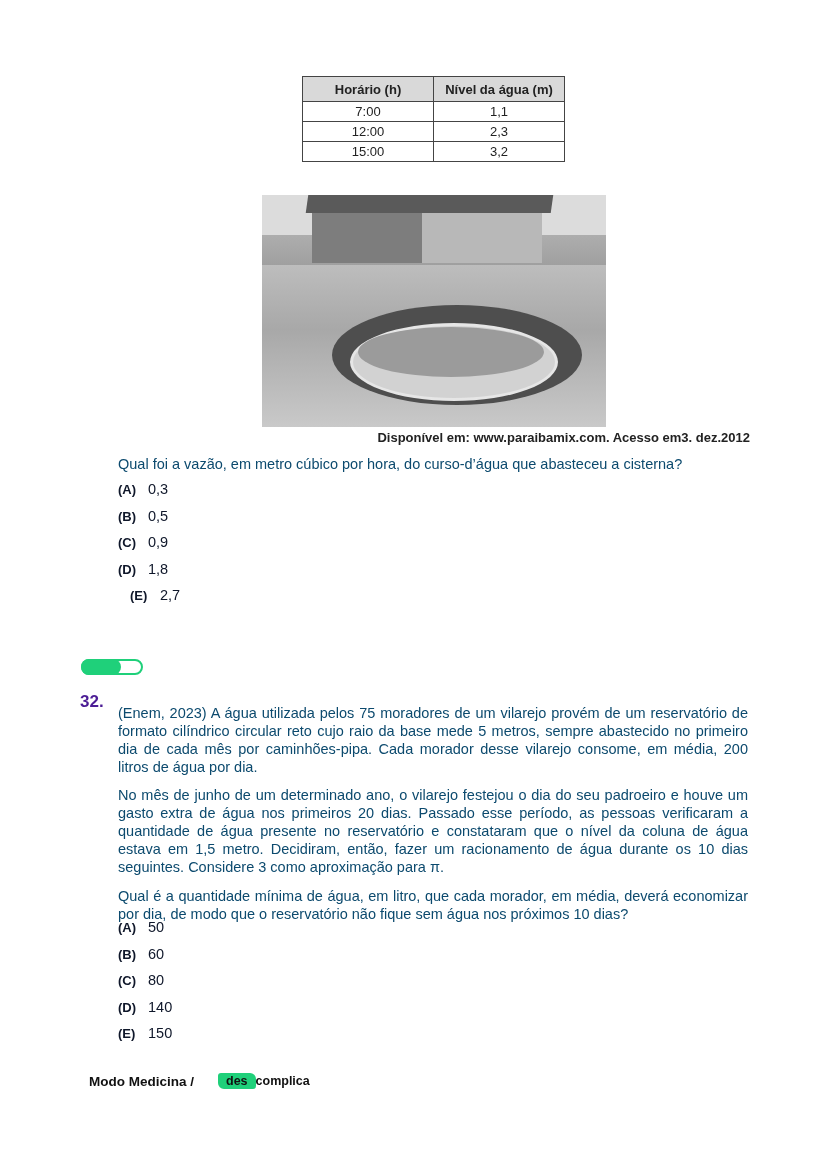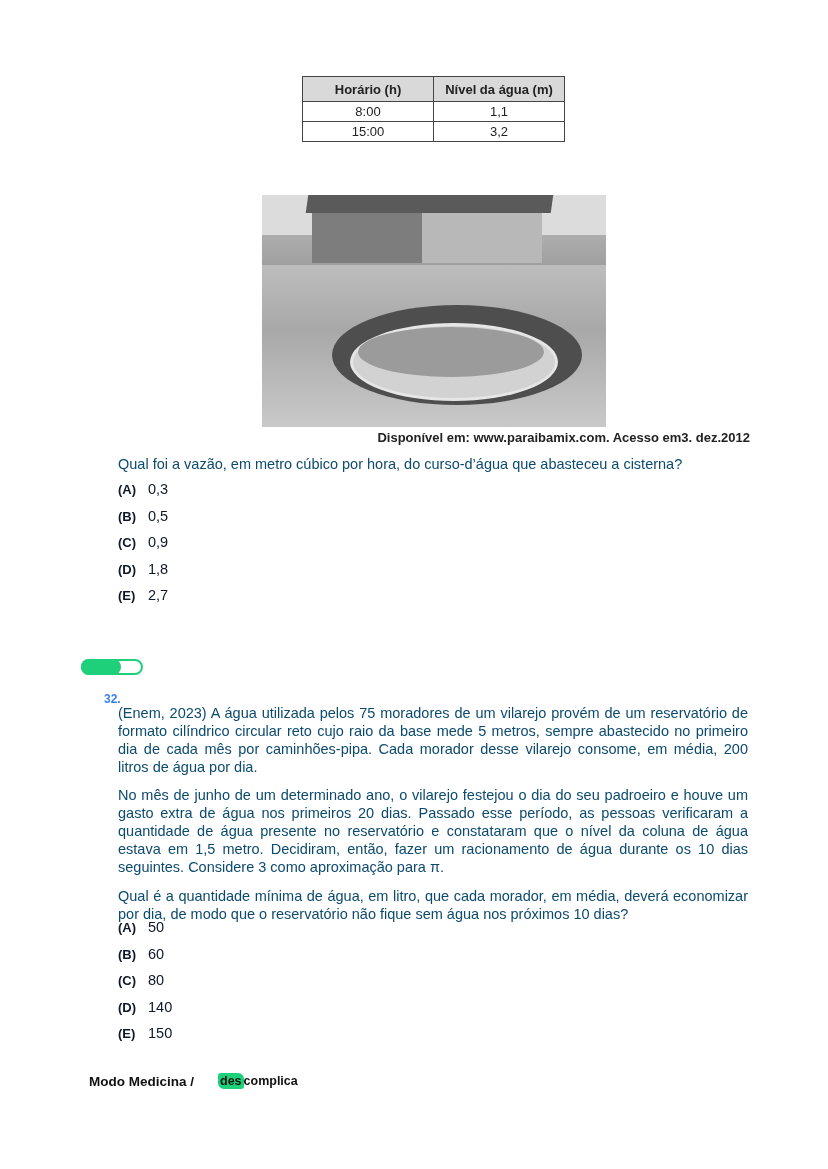--- a/index.html
+++ b/index.html
@@ -50,40 +50,44 @@
 
   
   .toggle {
     position: absolute; left: 81px; top: 659px; width: 62px; height: 16px;
     border: 2px solid #1fd07a; border-radius: 10px; box-sizing: border-box; background: #fff;
   }
   .toggle .fill {
     position: absolute; left: -2px; top: -2px; width: 40px; height: 16px; border-radius: 10px; background: #1fd07a;
   }
 
-  .qnum { position: absolute; left: 80px; top: 692px; font-size: 12px; font-weight: bold; color: #3b82f6; margin-left: 24px; }
+  .qnum { position: absolute; left: 80px; top: 692px; font-size: 17px; font-weight: bold; color: #4c1d95; }
 
   .footer-label { position: absolute; left: 89px; top: 1074px; font-size: 13.5px; font-weight: bold; color: #111; }
   .logo { position: absolute; left: 218px; top: 1074px; font-size: 12.5px; font-weight: bold; color: #111; }
-  .logo .des { background: #1fd07a; padding: 1px 2px; border-radius: 3px 6px 3px 6px; }
+  .logo .des { background: #1fd07a; padding: 1px 8px; border-radius: 3px 6px 3px 6px; }
 </style>
 </head>
 <body>
 
 <table class="data-table">
   <thead>
     <tr>
       <th class="c1">Horário (h)</th>
       <th class="c2">Nível da água (m)</th>
     </tr>
   </thead>
   <tbody>
     <tr>
-      <td>8:00</td>
+      <td>7:00</td>
       <td>1,1</td>
+    </tr>
+    <tr>
+      <td>12:00</td>
+      <td>2,3</td>
     </tr>
     <tr>
       <td>15:00</td>
       <td>3,2</td>
     </tr>
   </tbody>
 </table>
 
 <div class="photo" title="Photo of a circular cistern being built in a dug pit in front of a rural house">
   <div class="sky"></div>
@@ -103,21 +107,21 @@
 </div>
 <div class="opt" style="top:508px;">
   <span class="lbl">(B)</span><span>0,5</span>
 </div>
 <div class="opt" style="top:534px;">
   <span class="lbl">(C)</span><span>0,9</span>
 </div>
 <div class="opt" style="top:561px;">
   <span class="lbl">(D)</span><span>1,8</span>
 </div>
-<div class="opt" style="top:587px;">
+<div class="opt" style="top:587px;margin-left:12px;">
   <span class="lbl">(E)</span><span>2,7</span>
 </div>
 
 <div class="toggle">
   <div class="fill"></div>
 </div>
 
 <div class="qnum">32.</div>
 <div class="question-text justify" style="top:692px;">(Enem, 2023) A água utilizada pelos 75 moradores de um vilarejo provém de um reservatório de formato cilíndrico circular reto cujo raio da base mede 5 metros, sempre abastecido no primeiro dia de cada mês por caminhões-pipa. Cada morador desse vilarejo consome, em média, 200 litros de água por dia.</div>
 <div class="question-text justify" style="top:774px;">No mês de junho de um determinado ano, o vilarejo festejou o dia do seu padroeiro e houve um gasto extra de água nos primeiros 20 dias. Passado esse período, as pessoas verificaram a quantidade de água presente no reservatório e constataram que o nível da coluna de água estava em 1,5 metro. Decidiram, então, fazer um racionamento de água durante os 10 dias seguintes. Considere 3 como aproximação para π.</div>

